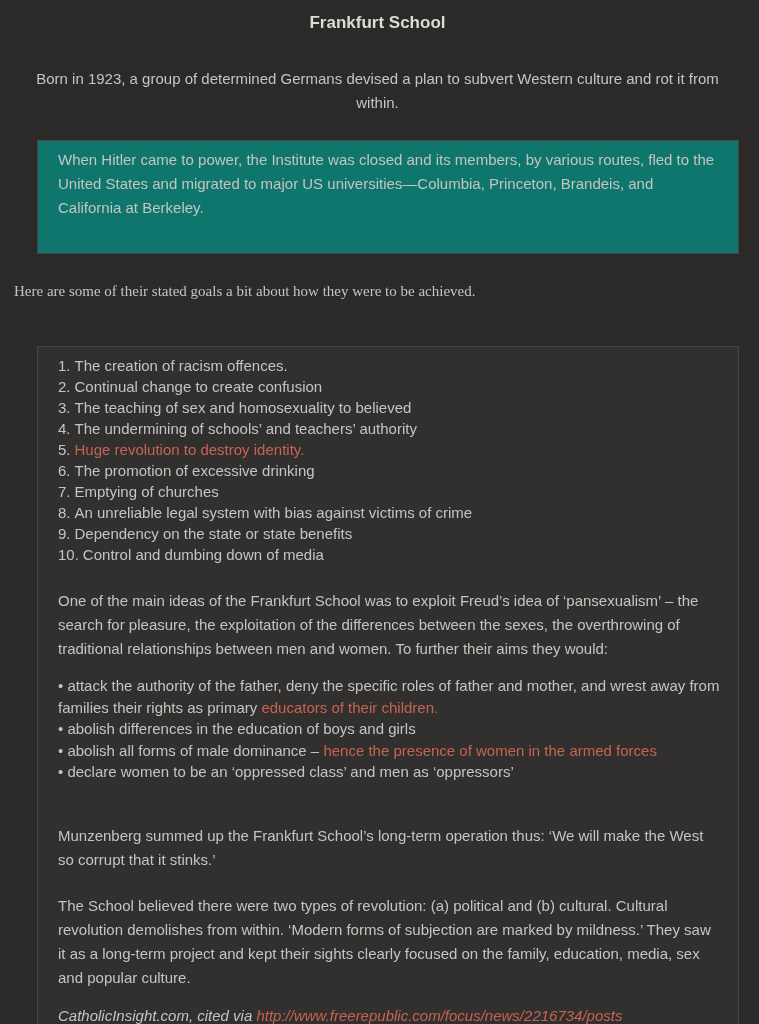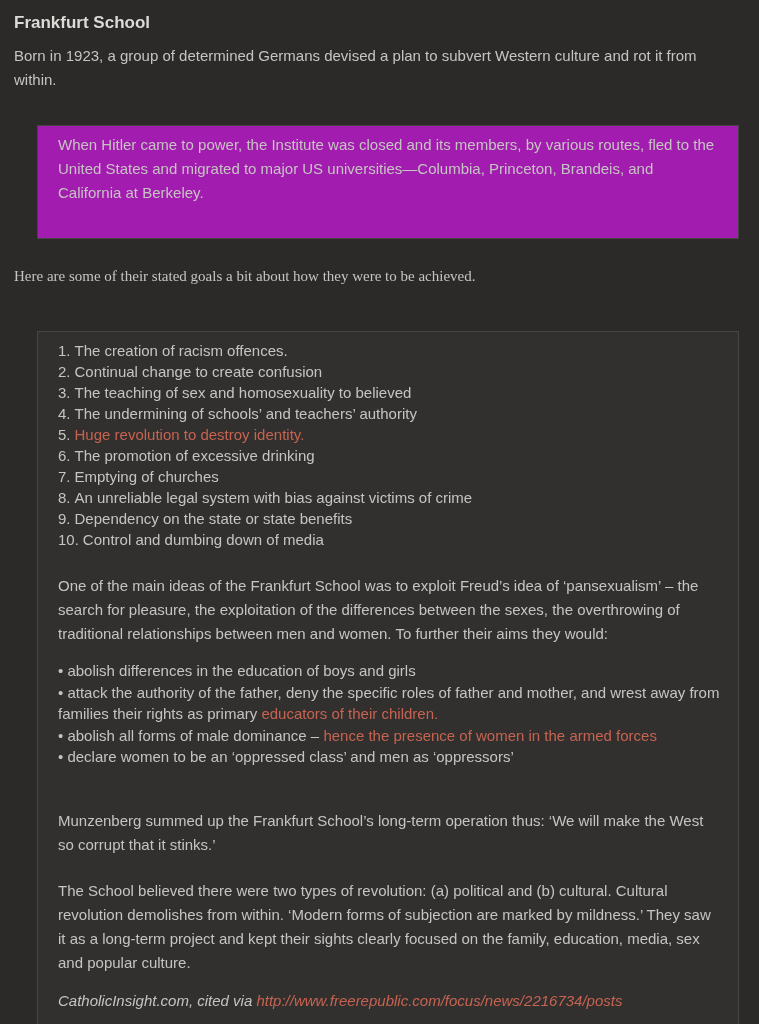--- a/index.html
+++ b/index.html
@@ -9,34 +9,35 @@
     min-height: 1024px;
     font-family: "Liberation Sans", sans-serif;
     color: #c6c4c2;
     -webkit-font-smoothing: antialiased;
   }
   .page { padding: 13px 18px 20px 14px; }
   .doc-title {
     font-size: 17px;
     font-weight: bold;
     color: #dddbd8;
-    margin: 0 0 11px 0;
+    margin: 0 0 34px 0;
+    text-align: center;
   }
   .para {
     font-size: 15px;
     line-height: 24px;
     color: #c6c4c2;
   }
-  .intro-para { margin-bottom: 33px; }
+  .intro-para { margin-bottom: 25px; text-align: center; }
   .goals-intro { margin: 25px 0 0 0; font-family: Liberation Serif, serif; }
   .quote-box {
     margin-left: 23px;
     width: 702px;
     border: 1px solid #474645;
-    background: #a21caf;
+    background: #0f766e;
     padding: 7px 18px 33px 20px;
   }
   .goals-box {
     margin-left: 23px;
     margin-top: 43px;
     width: 702px;
     border: 1px solid #474645;
     background: #31302e;
     padding: 8px 18px 13px 20px;
     margin-bottom: 8px;
@@ -129,23 +130,23 @@
         <li>
           <span class="goal-num">10.</span><span><span>Control and dumbing down of media</span></span>
         </li>
 
       </ul>
 
     <p class="para body-para">One of the main ideas of the Frankfurt School was to exploit Freud’s idea of ‘pansexualism’ – the search for pleasure, the exploitation of the differences between the sexes, the overthrowing of traditional relationships between men and women. To further their aims they would:</p>
 
     <div class="bullet-list">
 
+        <div class="bullet"><span>• attack the authority of the father, deny the specific roles of father and mother, and wrest away from families their rights as primary </span><span class="red">educators of their children.</span></div>
+
         <div class="bullet"><span>• abolish differences in the education of boys and girls</span></div>
-
-        <div class="bullet"><span>• attack the authority of the father, deny the specific roles of father and mother, and wrest away from families their rights as primary </span><span class="red">educators of their children.</span></div>
 
         <div class="bullet"><span>• abolish all forms of male dominance – </span><span class="red">hence the presence of women in the armed forces</span></div>
 
         <div class="bullet"><span>• declare women to be an ‘oppressed class’ and men as ‘oppressors’</span></div>
       </div>
 
     <p class="para munzenberg-para">Munzenberg summed up the Frankfurt School’s long-term operation thus: ‘We will make the West so corrupt that it stinks.’</p>
 
     <p class="para revolution-para">The School believed there were two types of revolution: (a) political and (b) cultural. Cultural revolution demolishes from within. ‘Modern forms of subjection are marked by mildness.’ They saw it as a long-term project and kept their sights clearly focused on the family, education, media, sex and popular culture.</p>
 

